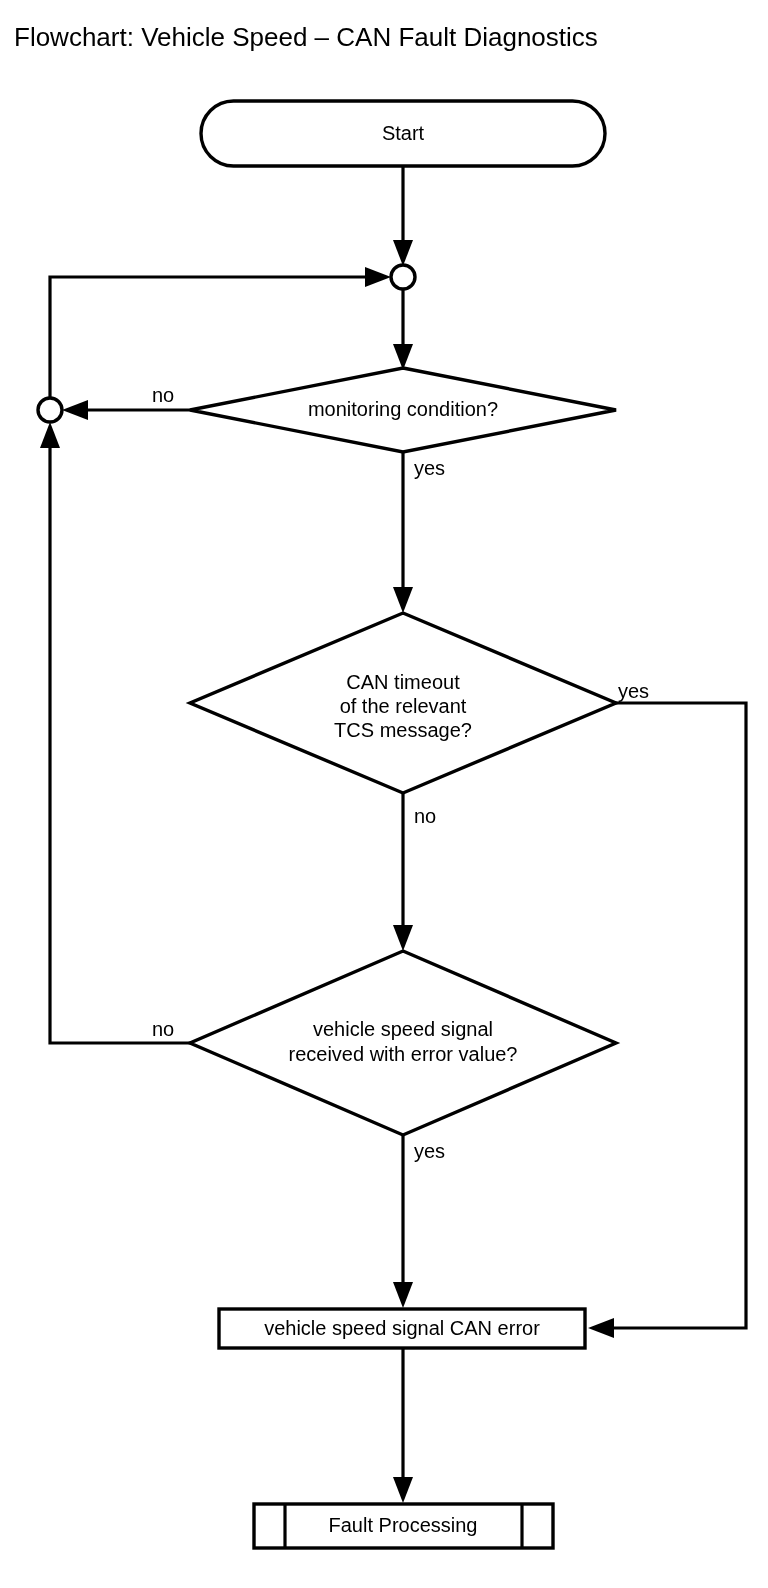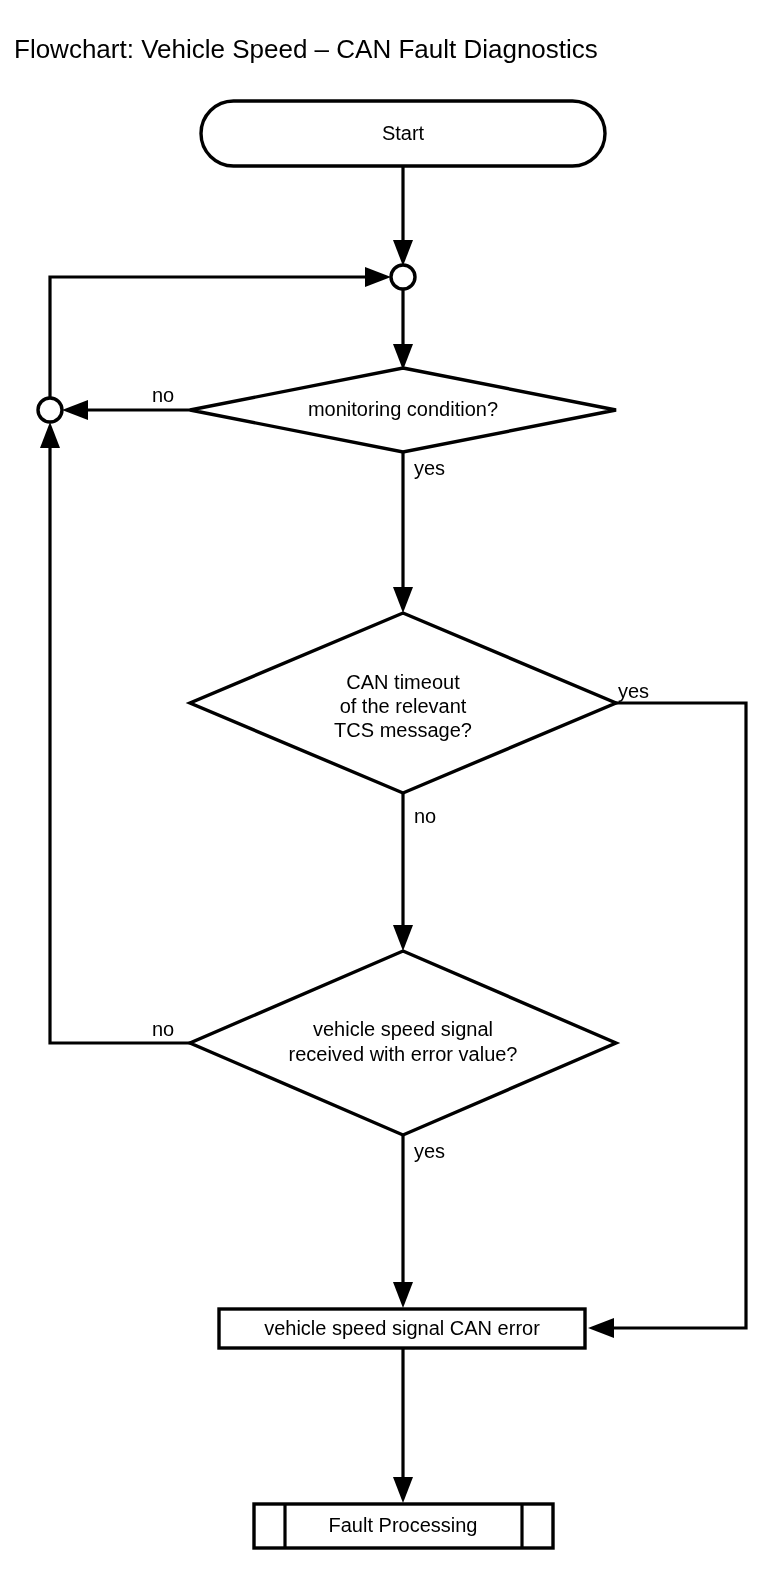--- a/index.html
+++ b/index.html
@@ -16,21 +16,21 @@
   }
   #page {
     position: relative;
     width: 768px;
     height: 1588px;
     background: #ffffff;
   }
   .title {
     position: absolute;
     left: 14px;
-    top: 34px;
+    top: 22px;
     font-size: 26px;
     font-family: "Liberation Sans", sans-serif;
     color: #000000;
     white-space: nowrap;
     letter-spacing: 0px;
   }
   svg.flow {
     position: absolute;
     left: 0;
     top: 0;

